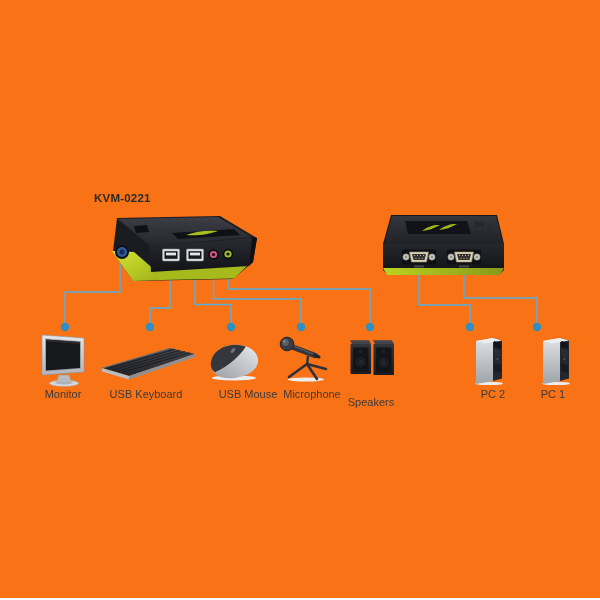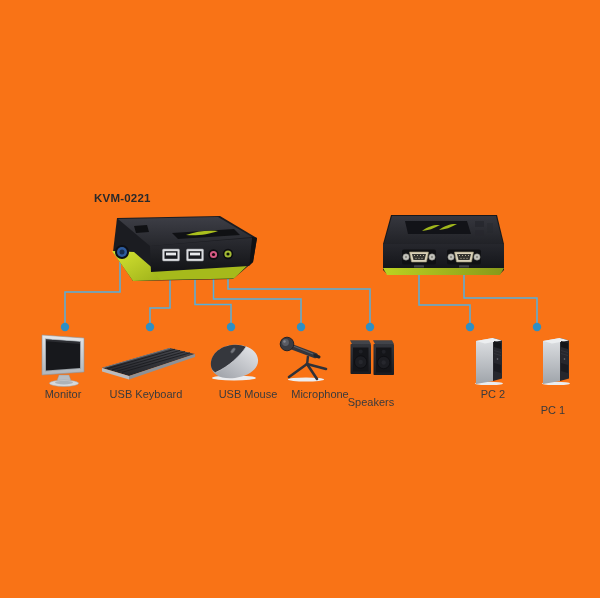--- a/index.html
+++ b/index.html
@@ -293,18 +293,18 @@
     <polygon points="22,8 29,10 29,16 22,14" fill="#141518"></polygon>
     <line x1="22" y1="17.5" x2="29" y2="19.5" stroke="#3a3b41" stroke-width="0.6"></line>
     <line x1="22" y1="20.5" x2="29" y2="22.5" stroke="#3a3b41" stroke-width="0.6"></line>
     <circle cx="25.5" cy="26" r="0.8" fill="#73767c"></circle>
     <polygon points="22,30 29,32 29,40 22,38" fill="#1a1b20"></polygon>
   </svg>
 
   <div class="dev-label" style="left:63px;top:388px;">Monitor</div>
   <div class="dev-label" style="left:146px;top:388px;">USB Keyboard</div>
   <div class="dev-label" style="left:231px;top:388px;margin-left:17px;">USB Mouse</div>
-  <div class="dev-label" style="left:320px;top:388px;">Microphone</div>
+  <div class="dev-label" style="left:312px;top:388px;">Microphone</div>
   <div class="dev-label" style="left:371px;top:396px;">Speakers</div>
   <div class="dev-label" style="left:489px;top:388px;padding-left:8px;">PC 2</div>
-  <div class="dev-label" style="left:553px;top:388px;margin-top:16px;">PC 1</div>
+  <div class="dev-label" style="left:553px;top:388px;">PC 1</div>
 
 </div>
 
 </body></html>

